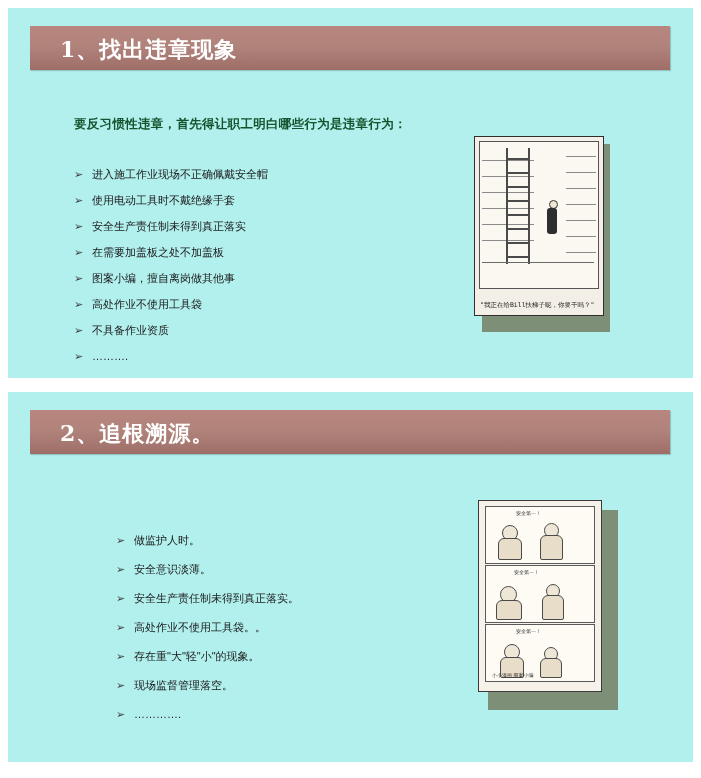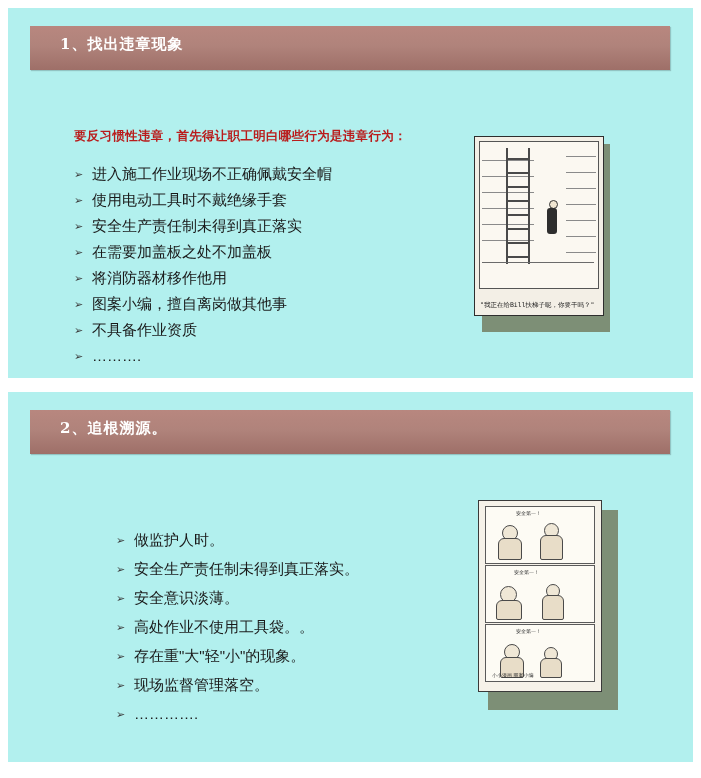--- a/index.html
+++ b/index.html
@@ -37,51 +37,51 @@
     width: 640px;
     height: 44px;
     background: linear-gradient(to bottom, #b8877f 0%, #b0837b 45%, #9e6f68 100%);
     box-shadow: 1px 1px 1px rgba(0,0,0,0.18);
   }
   .title-text {
     position: absolute;
     left: 30px;
     top: 9px;
     font-family: "DejaVu Serif", "Liberation Serif", serif;
-    font-size: 15px;
+    font-size: 22px;
     font-weight: bold;
     color: #ffffff;
     letter-spacing: 1px;
     white-space: nowrap;
   }
 
   .intro-line {
     position: absolute;
     left: 66px;
-    top: 120px;
+    top: 108px;
     font-size: 12.5px;
     font-weight: bold;
-    color: #b91c1c;
+    color: #14532d;
     letter-spacing: 0.3px;
   }
 
   .bullets {
     position: absolute;
     list-style: none;
     margin: 0;
     padding: 0;
   }
   .bullets-1 { left: 66px; top: 158px; }
   .bullets-2 { left: 108px; top: 532px; }
 
   .bullet-item {
     position: relative;
     padding-left: 18px;
     margin-bottom: 10px;
-    font-size: 15px;
+    font-size: 11px;
     color: #1a1a1a;
     line-height: 16px;
     white-space: nowrap;
   }
   .bullet-item::before {
     content: "\27A2";
     position: absolute;
     left: 0;
     top: 0;
     font-size: 11px;
@@ -222,22 +222,22 @@
       <div class="title-text">1、找出违章现象</div>
     </div>
 
     <div class="intro-line">要反习惯性违章，首先得让职工明白哪些行为是违章行为：</div>
 
     <ul class="bullets bullets-1">
       <li class="bullet-item">进入施工作业现场不正确佩戴安全帽</li>
       <li class="bullet-item">使用电动工具时不戴绝缘手套</li>
       <li class="bullet-item">安全生产责任制未得到真正落实</li>
       <li class="bullet-item">在需要加盖板之处不加盖板</li>
-      <li class="bullet-item">将消防器材移作他用</li>
       <li class="bullet-item">图案小编，擅自离岗做其他事</li>
+      <li class="bullet-item">高处作业不使用工具袋</li>
       <li class="bullet-item">不具备作业资质</li>
       <li class="bullet-item">……….</li>
     </ul>
 
     <div class="pic1-wrap">
       <div class="pic1-shadow"></div>
       <div class="pic1">
         <div class="pic1-inner">
 
           <div class="shelf" style="left:2px; top:18px; width:52px;"></div>
@@ -277,22 +277,22 @@
   </section>
 
   <section class="slide slide-2">
 
     <div class="title-bar">
       <div class="title-text">2、追根溯源。</div>
     </div>
 
     <ul class="bullets bullets-2" style="top:140px;">
       <li class="bullet-item">做监护人时。</li>
+      <li class="bullet-item">安全意识淡薄。</li>
       <li class="bullet-item">安全生产责任制未得到真正落实。</li>
-      <li class="bullet-item">安全意识淡薄。</li>
       <li class="bullet-item">高处作业不使用工具袋。。</li>
       <li class="bullet-item">存在重"大"轻"小"的现象。</li>
       <li class="bullet-item">现场监督管理落空。</li>
       <li class="bullet-item">………….</li>
     </ul>
 
     <div class="pic2-wrap" style="top:108px;">
       <div class="pic2-shadow"></div>
       <div class="pic2">
 

